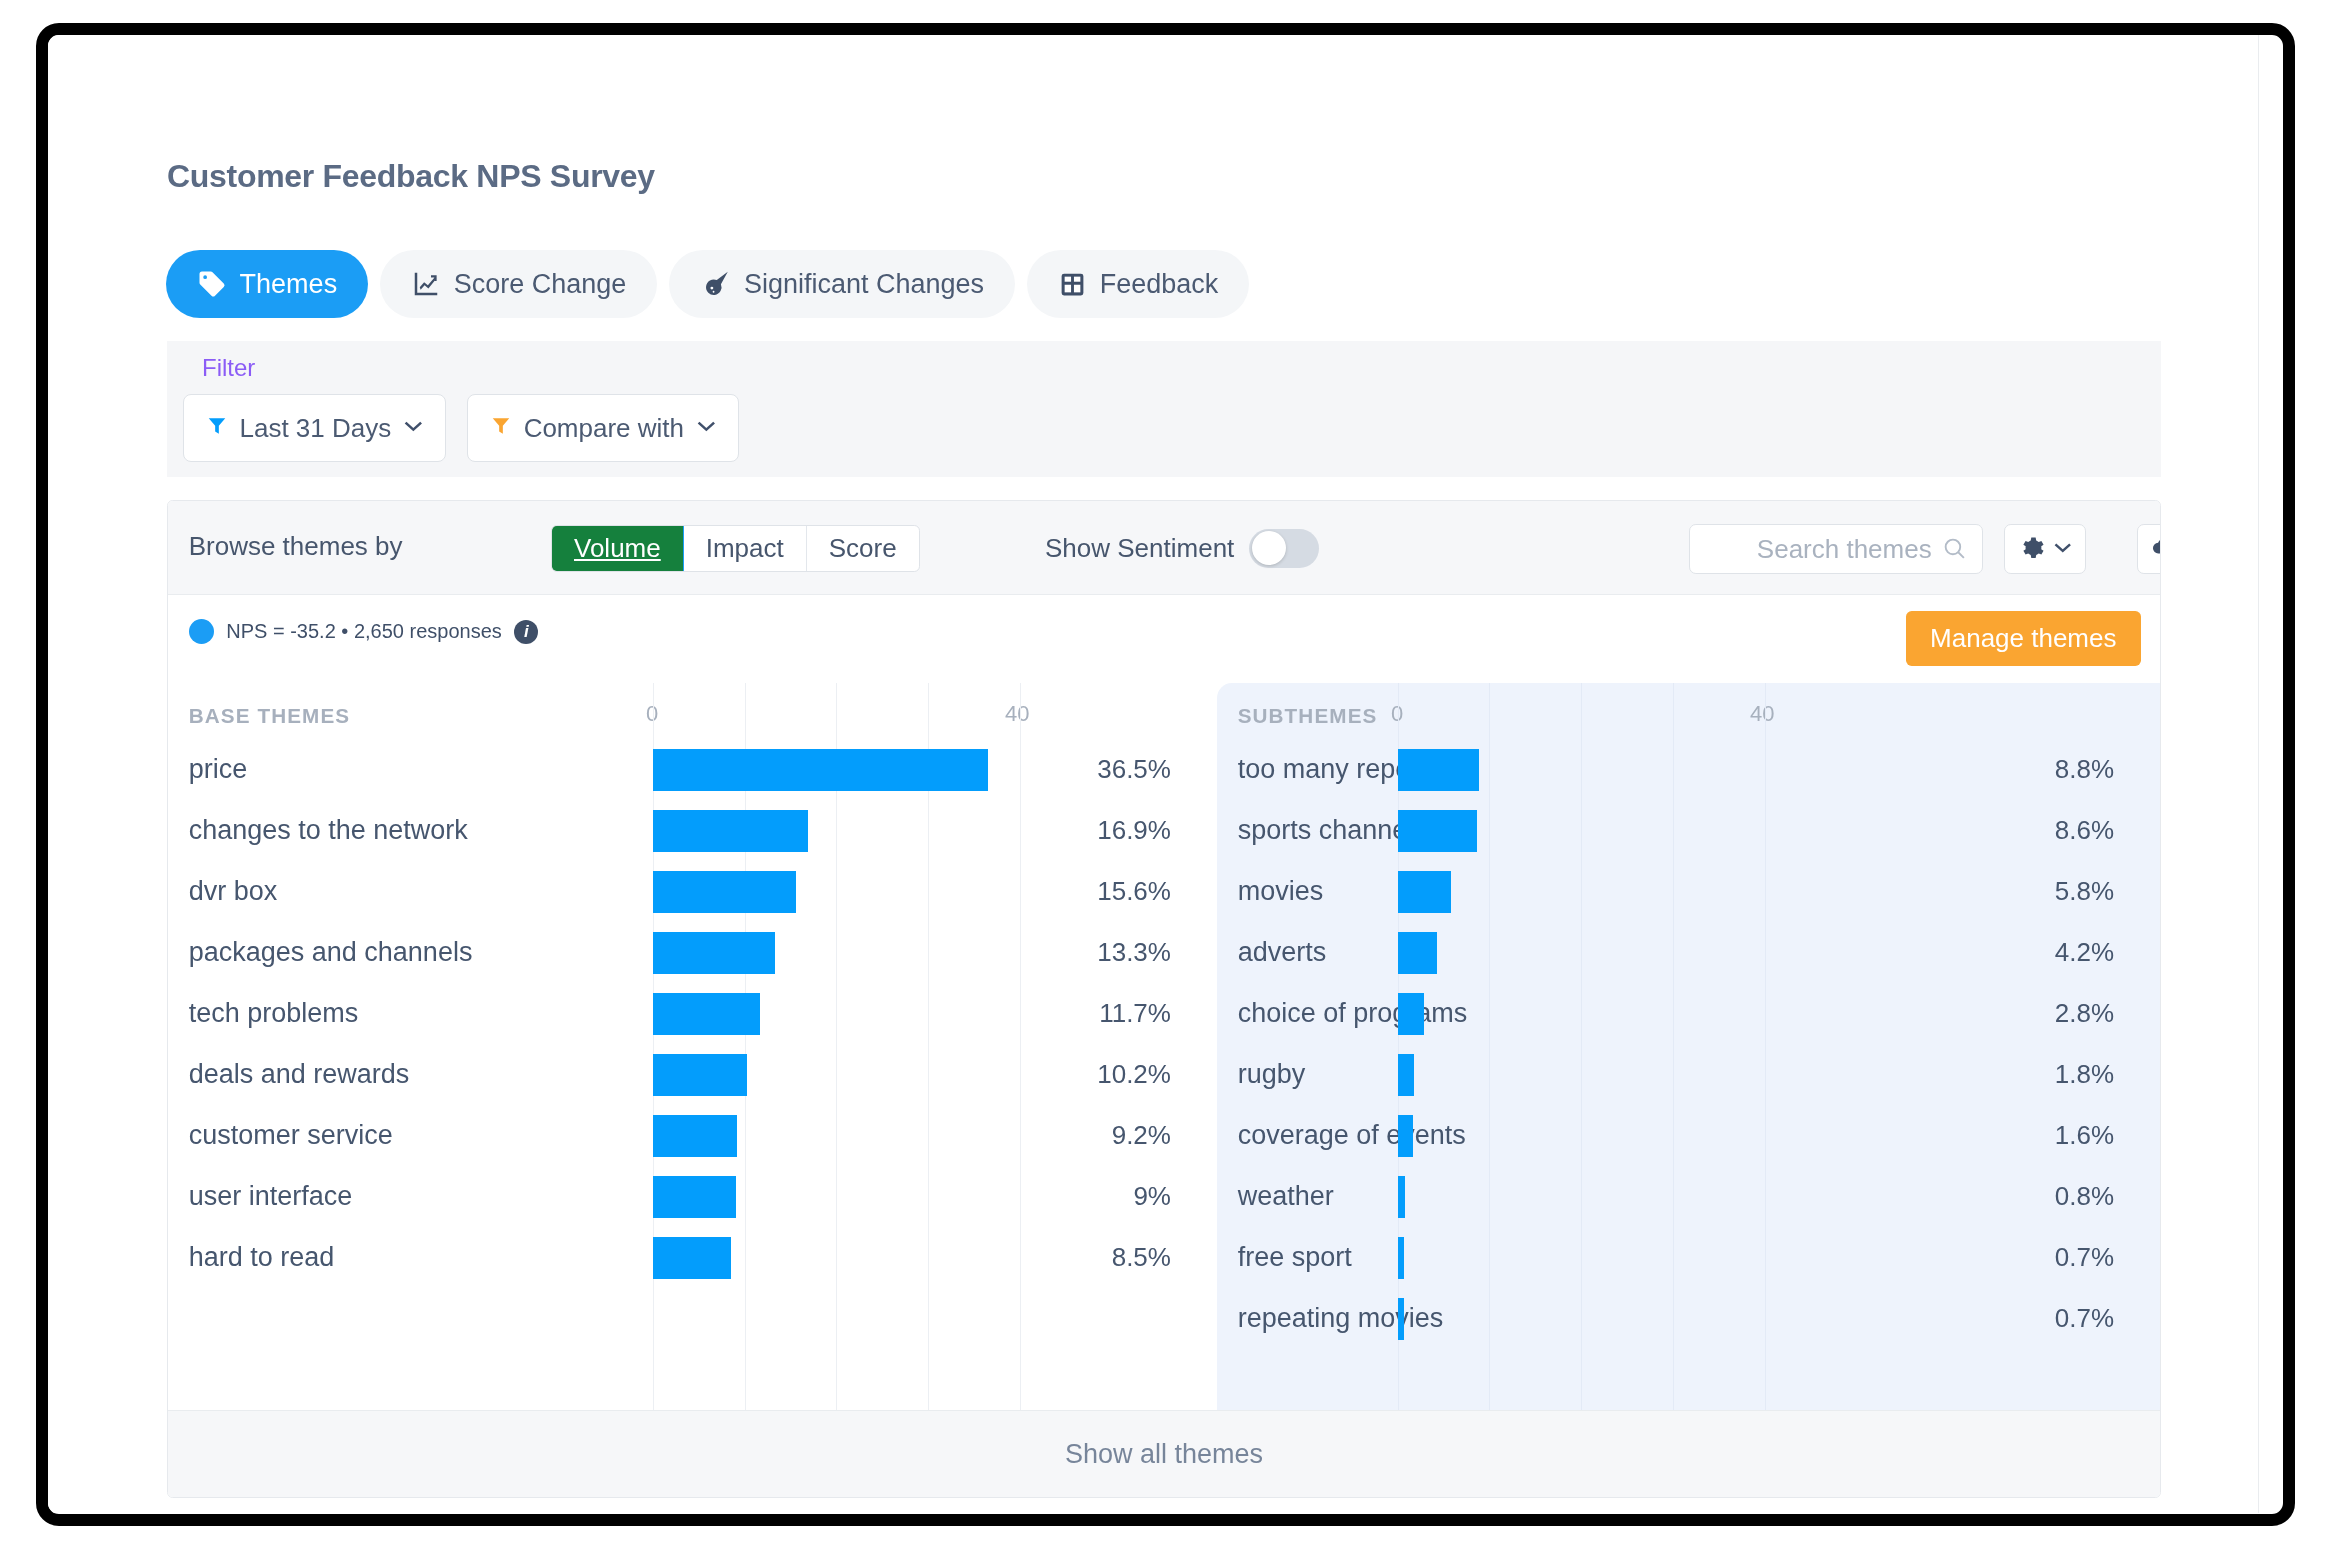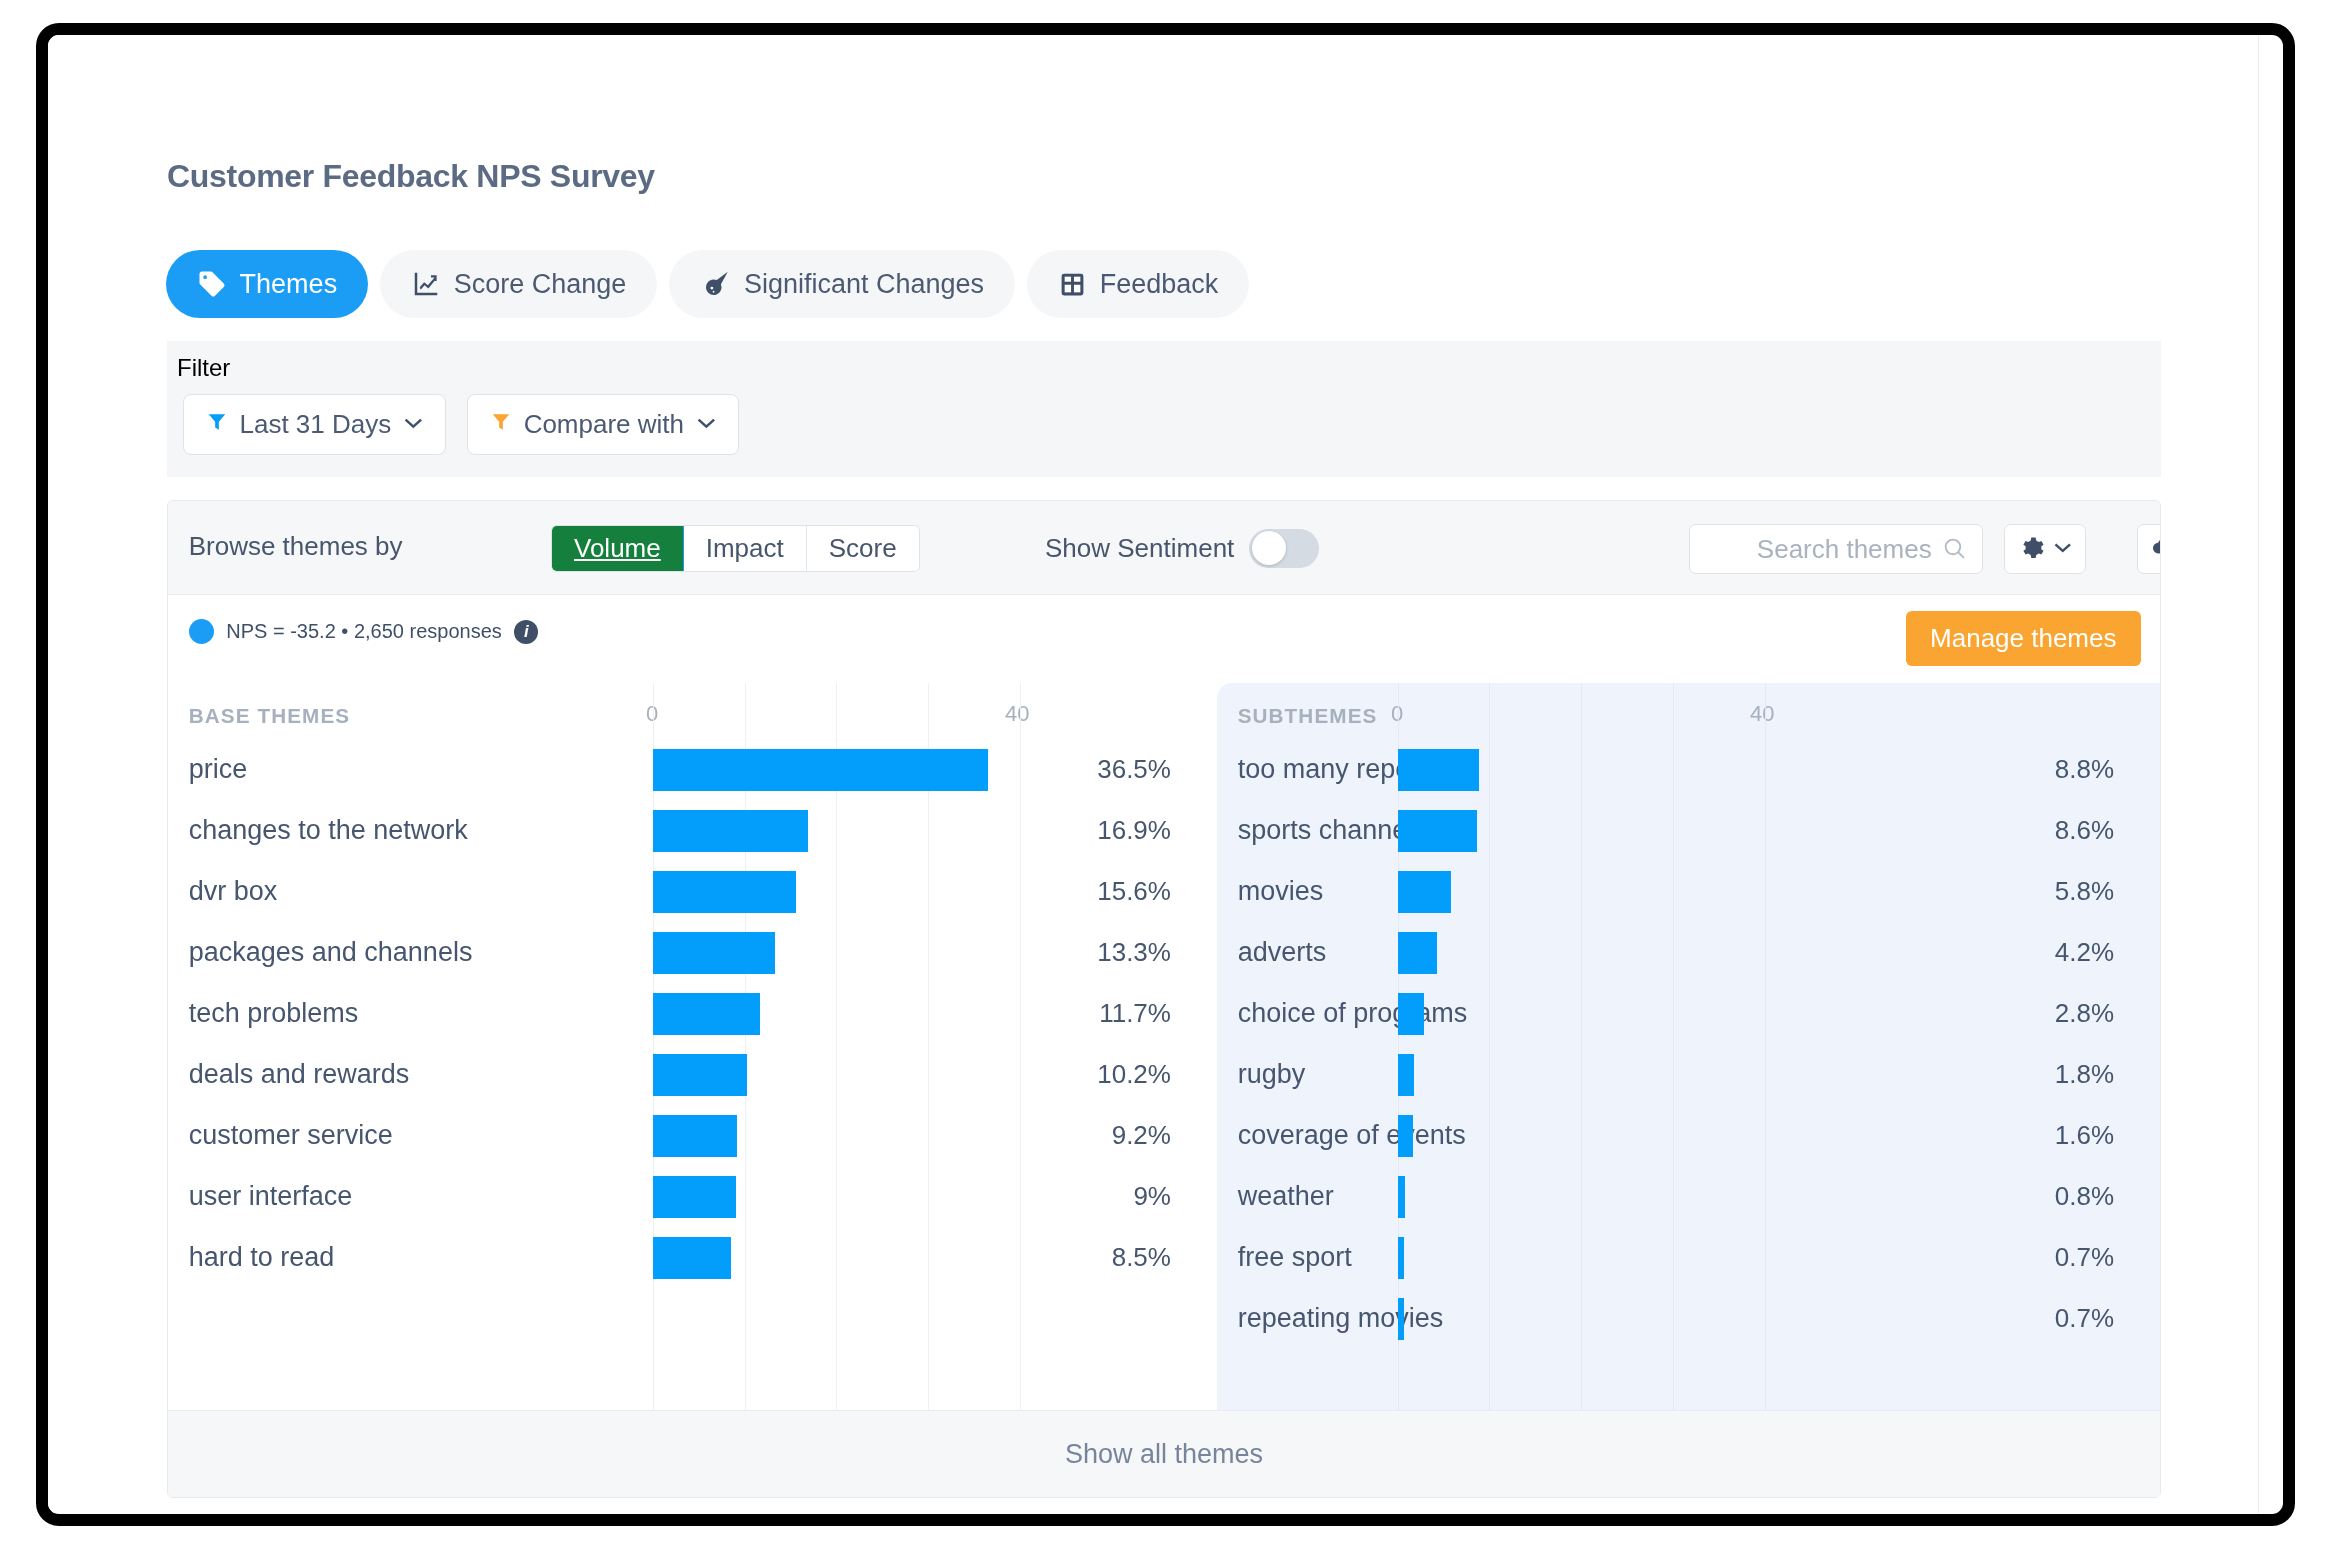--- a/index.html
+++ b/index.html
@@ -48,27 +48,27 @@
   .tab .ticon { display:flex; align-items:center; }
   .tab .ticon svg { display:block; }
 
   
   #filter-band {
     position:absolute; left:119px; top:306px;
     width:1994px; height:136px;
     background:#f5f6f8;
   }
   #filter-label {
-    position:absolute; left:10px; top:12.6px;
-    font-size:24px; color:#000000;
+    position:absolute; left:35px; top:12.6px;
+    font-size:24px; color:#8b5cf6;
   }
   #filter-chips { position:absolute; left:16px; top:53px; display:flex; gap:20.7px; }
   .chip {
     display:flex; align-items:center; gap:11.5px;
-    height:61px; padding:0 22px;
+    height:68px; padding:0 22px;
     background:#ffffff; border:1.1px solid #dfe3e8; border-radius:8px;
     font-size:26px; color:#4b5a72; white-space:nowrap; cursor:pointer;
   }
   .chip .caret { font-size:22px; font-weight:bold; color:#40506b; }
 
   
   #card {
     position:absolute; left:119px; top:465px;
     width:1994px; height:998px;
     background:#ffffff;

